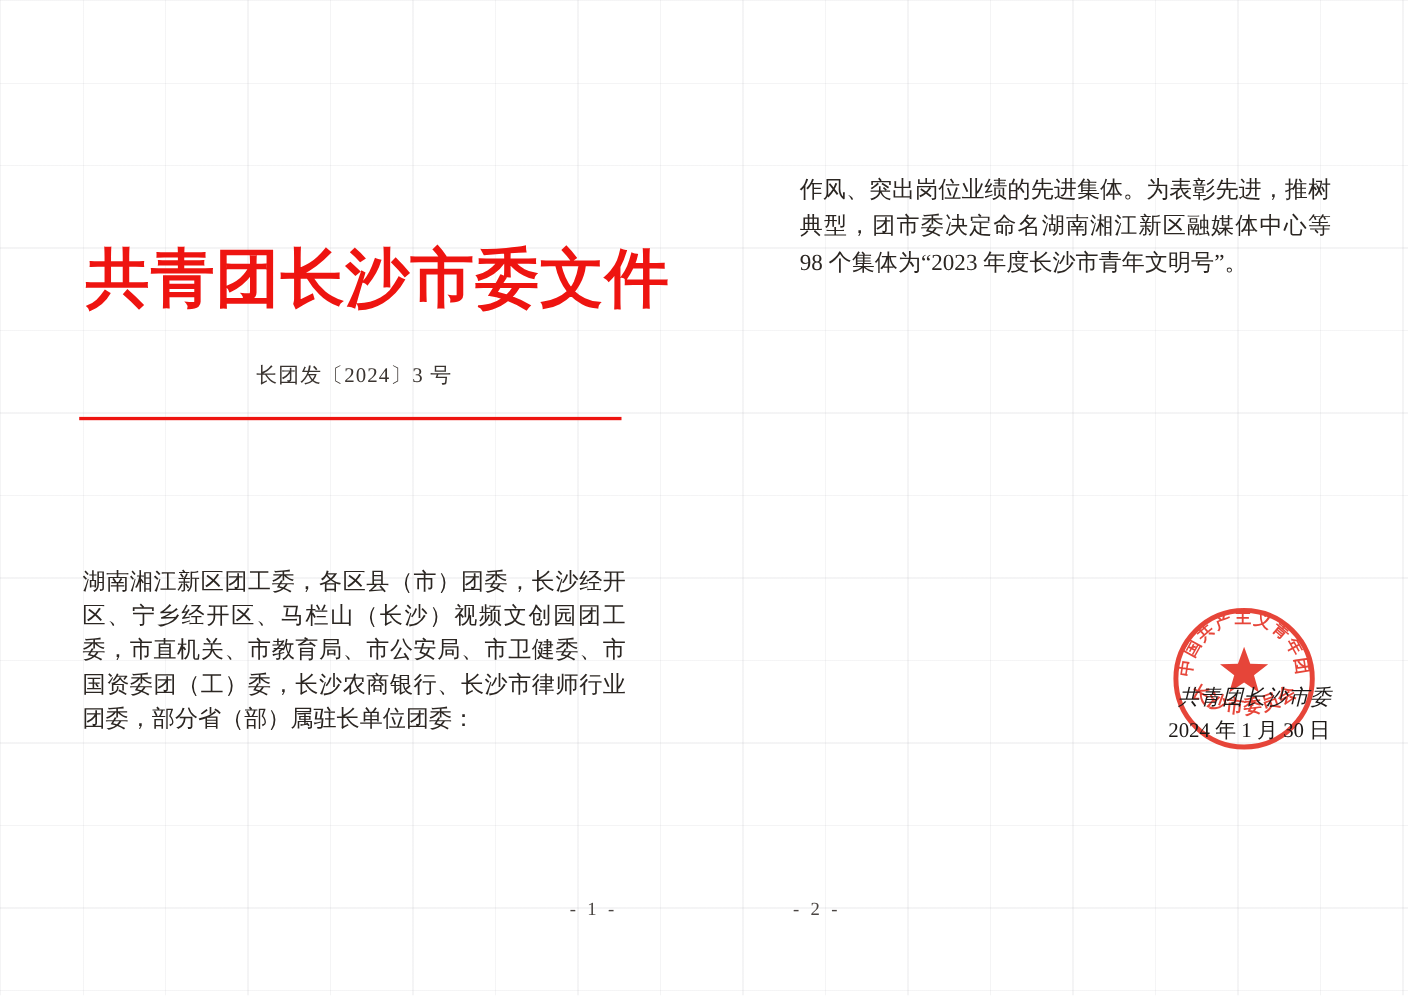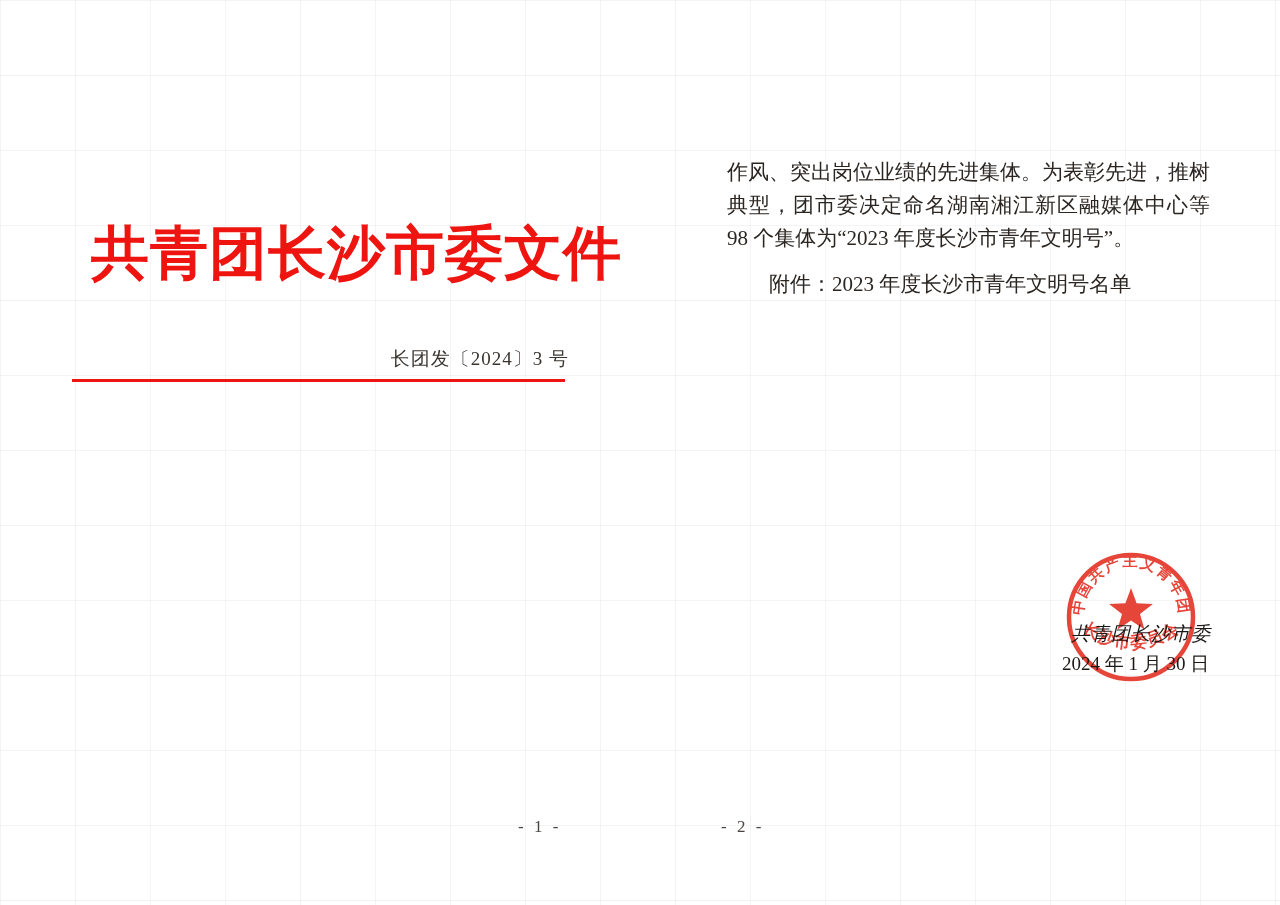--- a/index.html
+++ b/index.html
@@ -8,26 +8,26 @@
     font-family:"Liberation Serif","DejaVu Serif",serif; color:#2b2622;
     background-image:
       repeating-linear-gradient(to right, rgba(150,150,160,0.10) 0px, rgba(150,150,160,0.10) 1px, transparent 1px, transparent 75px),
       repeating-linear-gradient(to bottom, rgba(150,150,160,0.10) 0px, rgba(150,150,160,0.10) 1px, transparent 1px, transparent 75px);
   }
   .page { position:absolute; top:0; height:905px;margin-top:44px; }
   .page-left  { left:75px;  width:494px; }
   .page-right { left:727px; width:483px; }
 
   .doc-header {
-    position:absolute; top:172px; left:16px; width:100%; text-align:right;
+    position:absolute; top:172px; left:3px; width:100%; text-align:right;
     color:#ee1410; font-weight:bold; font-size:58px; line-height:76px;
     letter-spacing:1px; white-space:nowrap;
   }
   .doc-number {
-    position:absolute; top:302px; left:0; width:100%; text-align:right;
+    position:absolute; top:284px; left:0; width:100%; text-align:center;
     font-size:19px; color:#3a3430; letter-spacing:1px;
   }
   .red-line { position:absolute; top:335px; left:-3px; width:493px; height:3px; background:#ee1410; }
 
   .doc-title {
     position:absolute; top:373px; left:0; width:100%; text-align:center;
     font-size:28px; font-weight:bold; line-height:40px; color:#1e1a18;
   }
 
   .body-text { font-size:21px; text-align:justify; color:#2b2622; }
@@ -57,27 +57,27 @@
 </head>
 <body>
 
 <div class="canvas">
 
   <div class="page page-left">
     <div class="doc-header">共青团长沙市委文件</div>
     <div class="doc-number">长团发〔2024〕3 号</div>
     <div class="red-line"></div>
     <div class="body-text">
+      <p>湖南湘江新区团工委，各区县（市）团委，长沙经开区、宁乡经开区、马栏山（长沙）视频文创园团工委，市直机关、市教育局、市公安局、市卫健委、市国资委团（工）委，长沙农商银行、长沙市律师行业团委，部分省（部）属驻长单位团委：</p>
     </div>
   </div>
 
   <div class="page page-right">
     <div class="body-text">
       <p>作风、突出岗位业绩的先进集体。为表彰先进，推树典型，团市委决定命名湖南湘江新区融媒体中心等 98 个集体为“2023 年度长沙市青年文明号”。</p>
-      <p class="attachment">附件：2023 年度长沙市青年文明号名单</p>
     </div>
   </div>
 
   <svg class="seal" viewBox="0 0 138 138" xmlns="http://www.w3.org/2000/svg">
     <circle cx="69" cy="68" r="62" fill="none" stroke="#e5382b" stroke-width="4.5"></circle>
     <path id="sealTopArc" d="M 23,79 A 48,48 0 1 1 115,79" fill="none"></path>
     <text font-size="15" fill="#e5382b" font-weight="bold" letter-spacing="2">
       <textPath href="#sealTopArc" startOffset="50%" text-anchor="middle">中国共产主义青年团</textPath>
     </text>
     <polygon fill="#e5382b" points="69,39 74.6,54.3 90.9,54.9 78,64.9 82.5,80.6 69,71.5 55.5,80.6 60,64.9 47.1,54.9 63.4,54.3"></polygon>

